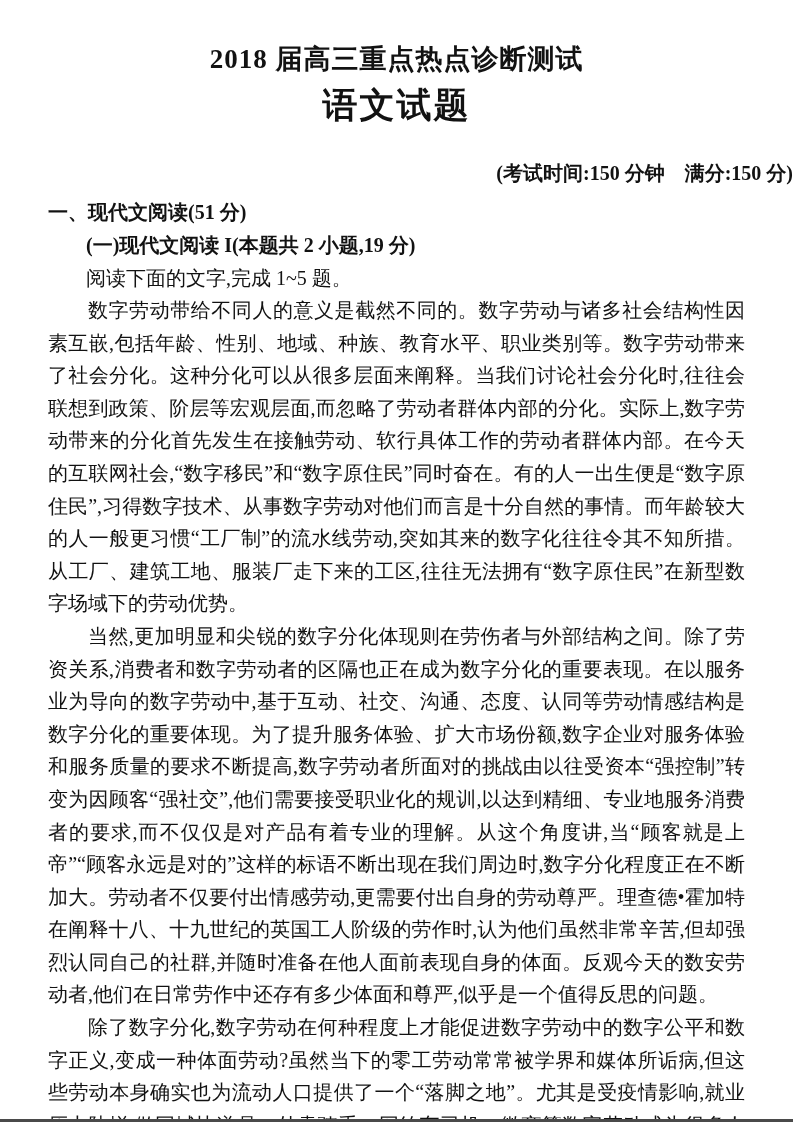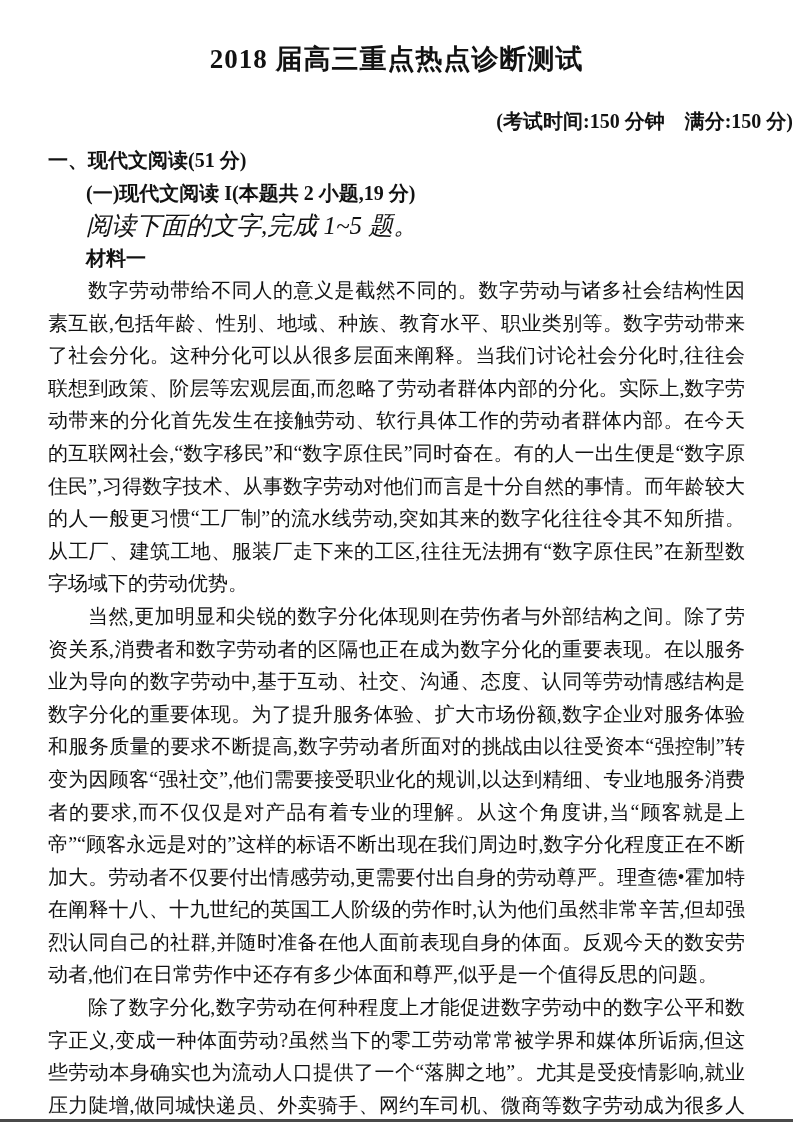--- a/index.html
+++ b/index.html
@@ -52,24 +52,23 @@
       font-size: 20px;
       line-height: 33px;
     }
     .subsection-heading {
       font-weight: bold;
       font-size: 20px;
       line-height: 33px;
       padding-left: 38px;
     }
     .instruction {
-      font-size: 25px;
+      font-size: 20px;
       line-height: 32px;
       padding-left: 38px;
-      font-style: italic;
     }
     .material-label {
       font-weight: bold;
       font-size: 20px;
       line-height: 32px;
       padding-left: 38px;
     }
     .body-paragraph {
       font-size: 20px;
       line-height: 32.6px;
@@ -86,32 +85,32 @@
       background: #4a4a4a;
     }
   </style>
 </head>
 <body>
 
 <div class="page">
 
   <div class="title-line1">2018 届高三重点热点诊断测试</div>
 
+  <div class="title-line2">语文试题</div>
 
   <div class="exam-info">(考试时间:150 分钟    满分:150 分)</div>
 
   <div class="content">
 
     <div class="section-heading">一、现代文阅读(51 分)</div>
 
     <div class="subsection-heading">(一)现代文阅读 I(本题共 2 小题,19 分)</div>
 
     <div class="instruction">阅读下面的文字,完成 1~5 题。</div>
 
-    <div class="material-label">材料一</div>
 
     <div class="body-paragraph">数字劳动带给不同人的意义是截然不同的。数字劳动与诸多社会结构性因素互嵌,包括年龄、性别、地域、种族、教育水平、职业类别等。数字劳动带来了社会分化。这种分化可以从很多层面来阐释。当我们讨论社会分化时,往往会联想到政策、阶层等宏观层面,而忽略了劳动者群体内部的分化。实际上,数字劳动带来的分化首先发生在接触劳动、软行具体工作的劳动者群体内部。在今天的互联网社会,“数字移民”和“数字原住民”同时奋在。有的人一出生便是“数字原住民”,习得数字技术、从事数字劳动对他们而言是十分自然的事情。而年龄较大的人一般更习惯“工厂制”的流水线劳动,突如其来的数字化往往令其不知所措。从工厂、建筑工地、服装厂走下来的工区,往往无法拥有“数字原住民”在新型数字场域下的劳动优势。</div>
 
     <div class="body-paragraph">当然,更加明显和尖锐的数字分化体现则在劳伤者与外部结构之间。除了劳资关系,消费者和数字劳动者的区隔也正在成为数字分化的重要表现。在以服务业为导向的数字劳动中,基于互动、社交、沟通、态度、认同等劳动情感结构是数字分化的重要体现。为了提升服务体验、扩大市场份额,数字企业对服务体验和服务质量的要求不断提高,数字劳动者所面对的挑战由以往受资本“强控制”转变为因顾客“强社交”,他们需要接受职业化的规训,以达到精细、专业地服务消费者的要求,而不仅仅是对产品有着专业的理解。从这个角度讲,当“顾客就是上帝”“顾客永远是对的”这样的标语不断出现在我们周边时,数字分化程度正在不断加大。劳动者不仅要付出情感劳动,更需要付出自身的劳动尊严。理查德•霍加特在阐释十八、十九世纪的英国工人阶级的劳作时,认为他们虽然非常辛苦,但却强烈认同自己的社群,并随时准备在他人面前表现自身的体面。反观今天的数安劳动者,他们在日常劳作中还存有多少体面和尊严,似乎是一个值得反思的问题。</div>
 
     <div class="body-paragraph">除了数字分化,数字劳动在何种程度上才能促进数字劳动中的数字公平和数字正义,变成一种体面劳动?虽然当下的零工劳动常常被学界和媒体所诟病,但这些劳动本身确实也为流动人口提供了一个“落脚之地”。尤其是受疫情影响,就业压力陡增,做同城快递员、外卖骑手、网约车司机、微商等数字劳动成为很多人在职业过渡阶段</div>
 
   </div>
 
   <div class="page-bottom-border"></div>

